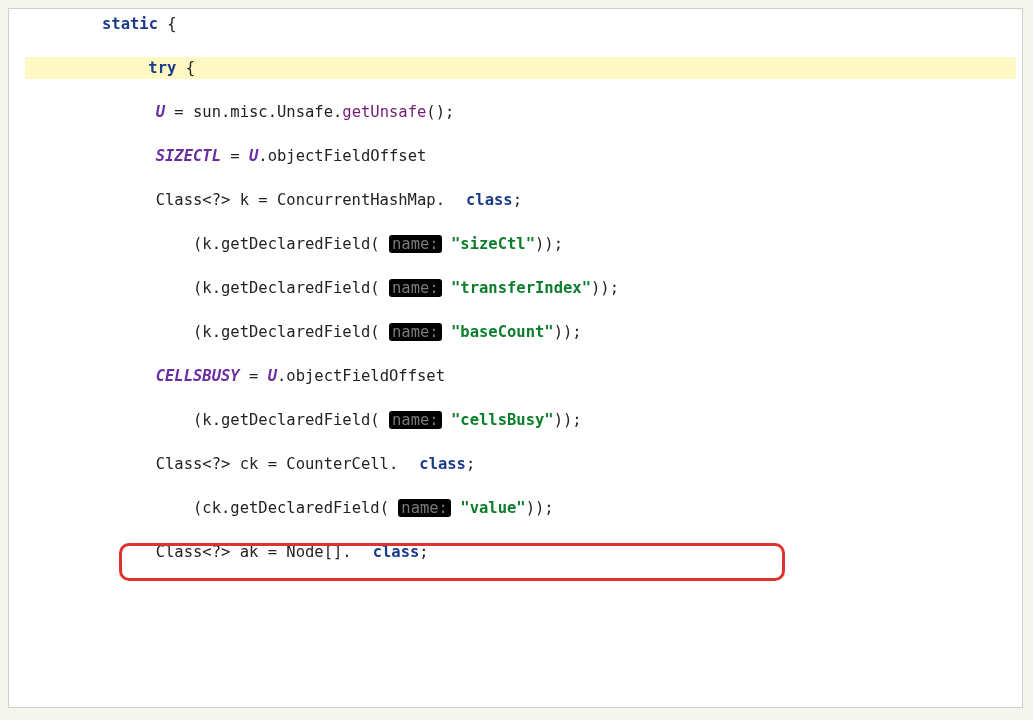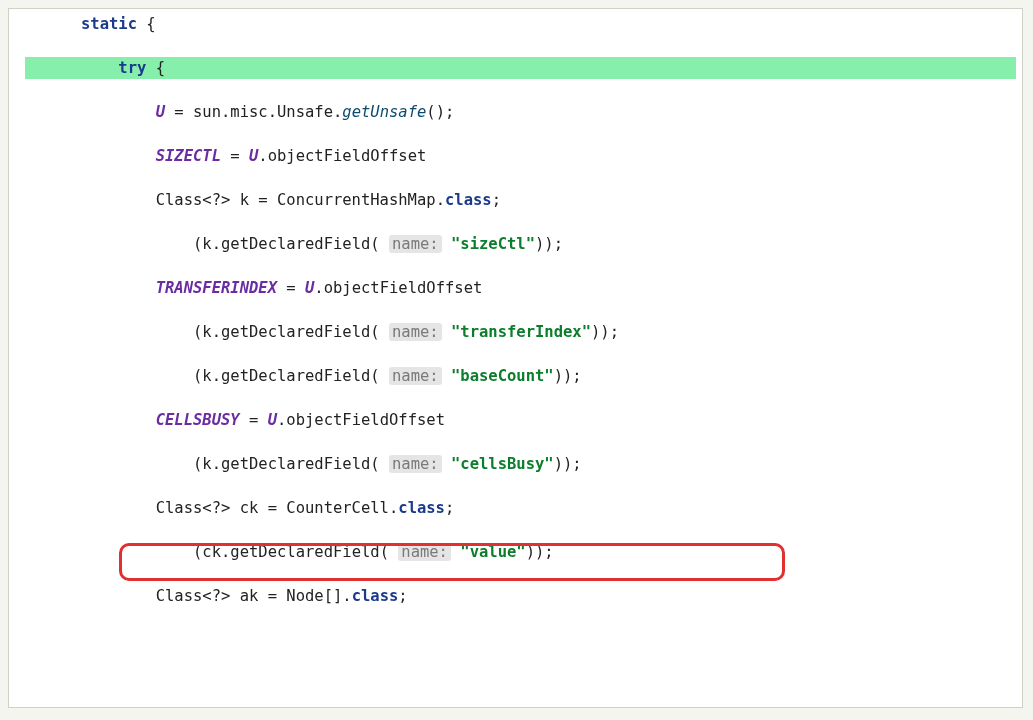--- a/index.html
+++ b/index.html
@@ -24,28 +24,28 @@
     position: relative;
     overflow: hidden;
   }
   pre.code {
     margin: 0;
     padding: 0 6px 0 16px;
     white-space: pre;
     color: #222;
   }
   .ln { display: block; min-height: 22px; }
-  .ln.hl-try { background: #86efac; }  
+  .ln.hl-try { background: #fef9c3; padding-left: 9px; }  
 
-  .kw     { color: #1a3a8a; font-weight: bold; }
+  .kw     { color: #1a3a8a; font-weight: bold; margin-left: 21px; }
   .fld    { color: #6a2ca0; font-style: italic; font-weight: 600; }
-  .mth    { color: #0c4a6e; font-style: italic; }
+  .mth    { color: #701a75; }
   .str    { color: #0b7d2b; font-weight: bold; }
   .pn     { color: #222; }
-  .hint   { background: #e5e5e5; color:#7a7a7a; border-radius:3px; padding:0 3px; font-style: normal; margin-top: 20px; }
+  .hint   { background: #000000; color:#7a7a7a; border-radius:3px; padding:0 3px; font-style: normal; margin-top: 20px; }
 
   
   .red-box {
     position: absolute;
     left: 110px;
     top: calc(4px + 22px * 24 + 2px);
     width: 660px;
     height: 32px;
     border: 3px solid #e03030;
     border-radius: 10px;
@@ -55,21 +55,20 @@
 </head>
 <body>
 
 <div class="editor">
 <pre class="code"><span class="ln">      <span class="kw">static</span> <span class="pn">{</span></span>
 <span class="ln hl-try">          <span class="kw">try</span> <span class="pn">{</span></span>
 <span class="ln">              <span class="fld">U</span> = <span>sun.misc.Unsafe</span>.<span class="mth">getUnsafe</span>();</span>
 <span class="ln">              <span class="fld">SIZECTL</span> = <span class="fld">U</span>.<span>objectFieldOffset</span></span>
 <span class="ln">              <span>Class&lt;?&gt; k = ConcurrentHashMap</span>.<span class="kw">class</span>;</span>
 <span class="ln">                  <span>(k.</span><span>getDeclaredField</span>( <span class="hint">name:</span> <span class="str">"sizeCtl"</span>));</span>
-<span class="ln">              <span class="fld">TRANSFERINDEX</span> = <span class="fld">U</span>.<span>objectFieldOffset</span></span>
 <span class="ln">                  <span>(k.</span><span>getDeclaredField</span>( <span class="hint">name:</span> <span class="str">"transferIndex"</span>));</span>
 <span class="ln">                  <span>(k.</span><span>getDeclaredField</span>( <span class="hint">name:</span> <span class="str">"baseCount"</span>));</span>
 <span class="ln">              <span class="fld">CELLSBUSY</span> = <span class="fld">U</span>.<span>objectFieldOffset</span></span>
 <span class="ln">                  <span>(k.</span><span>getDeclaredField</span>( <span class="hint">name:</span> <span class="str">"cellsBusy"</span>));</span>
 <span class="ln">              <span>Class&lt;?&gt; ck = CounterCell</span>.<span class="kw">class</span>;</span>
 <span class="ln">                  <span>(ck.</span><span>getDeclaredField</span>( <span class="hint">name:</span> <span class="str">"value"</span>));</span>
 <span class="ln">              <span>Class&lt;?&gt; ak = Node[]</span>.<span class="kw">class</span>;</span>
 
 
 

